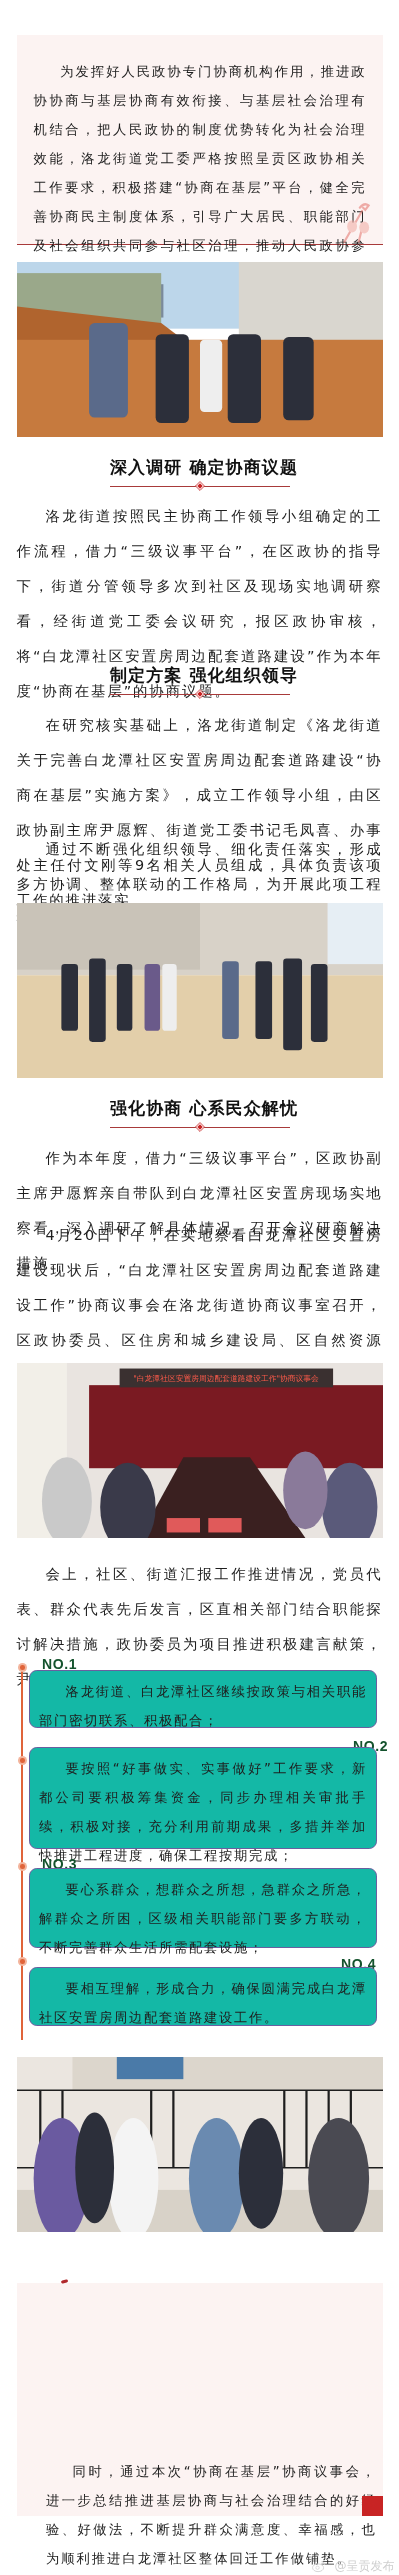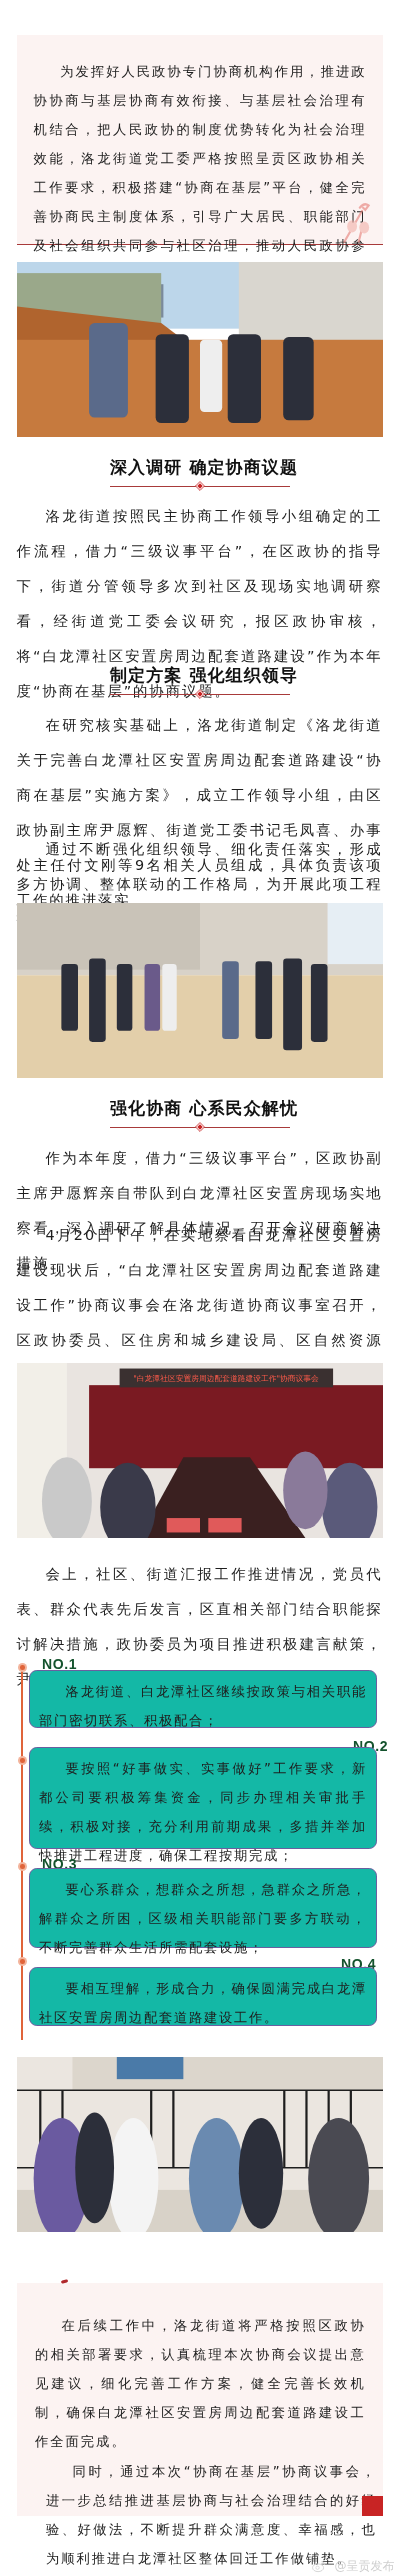--- a/index.html
+++ b/index.html
@@ -193,21 +193,20 @@
     <ellipse cx="210" cy="220" rx="45" ry="110" fill="#f4f4f4"></ellipse>
     <ellipse cx="140" cy="200" rx="35" ry="100" fill="#2c2f3a"></ellipse>
     <ellipse cx="360" cy="220" rx="50" ry="110" fill="#6a8ab0"></ellipse>
     <ellipse cx="440" cy="210" rx="40" ry="100" fill="#2c2f3a"></ellipse>
     <ellipse cx="580" cy="220" rx="55" ry="110" fill="#4a4a52"></ellipse>
   </svg>
 </div>
 
 <div class="abs closing-box">
   <span class="closing-mark"></span>
-  <p class="para">在后续工作中，洛龙街道将严格按照区政协的相关部署要求，认真梳理本次协商会议提出意见建议，细化完善工作方案，健全完善长效机制，确保白龙潭社区安置房周边配套道路建设工作全面完成。</p>
   <p class="para" style="top:174px;margin-left:11px;">同时，通过本次“协商在基层”协商议事会，进一步总结推进基层协商与社会治理结合的好经验、好做法，不断提升群众满意度、幸福感，也为顺利推进白龙潭社区整体回迁工作做铺垫。</p>
   <div class="closing-square"></div>
 </div>
 
 <div class="watermark">
   <svg width="14.4" height="12.2" viewBox="0 0 26 22">
     <ellipse cx="11" cy="14" rx="10" ry="7" fill="none" stroke="#cfcfcf" stroke-width="1.5"></ellipse>
     <circle cx="10" cy="14" r="3" fill="none" stroke="#cfcfcf" stroke-width="1.2"></circle>
     <path d="M17 3 Q23 3 23 9" fill="none" stroke="#cfcfcf" stroke-width="1.5"></path>
     <path d="M17 6 Q20 6 20 9" fill="none" stroke="#cfcfcf" stroke-width="1.2"></path>

